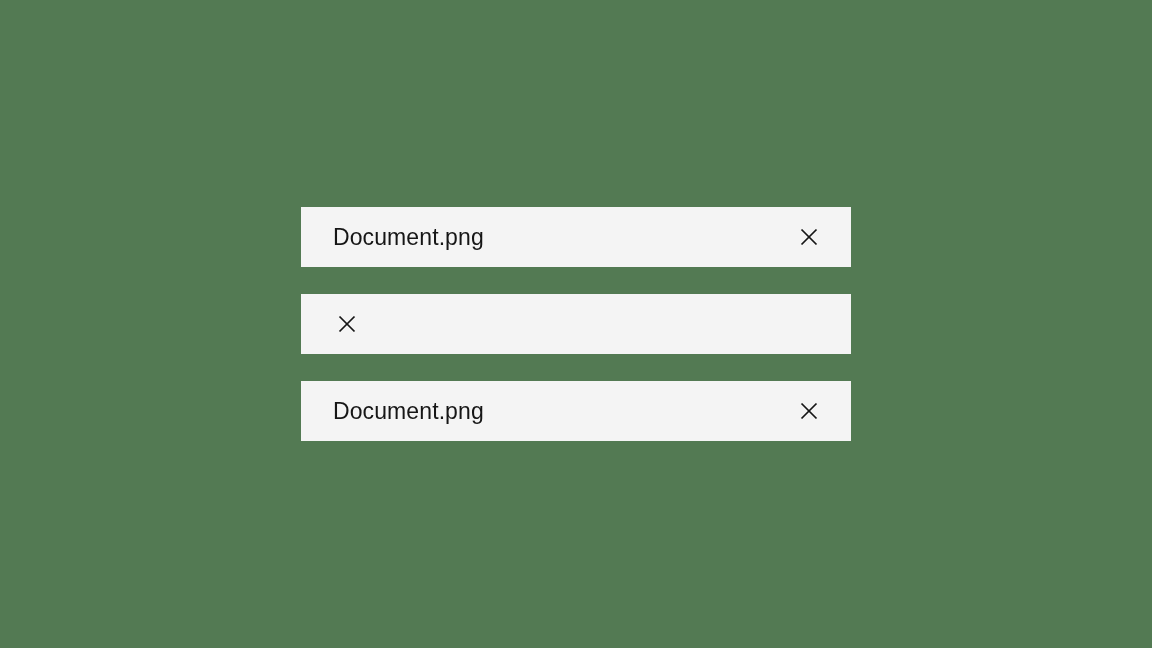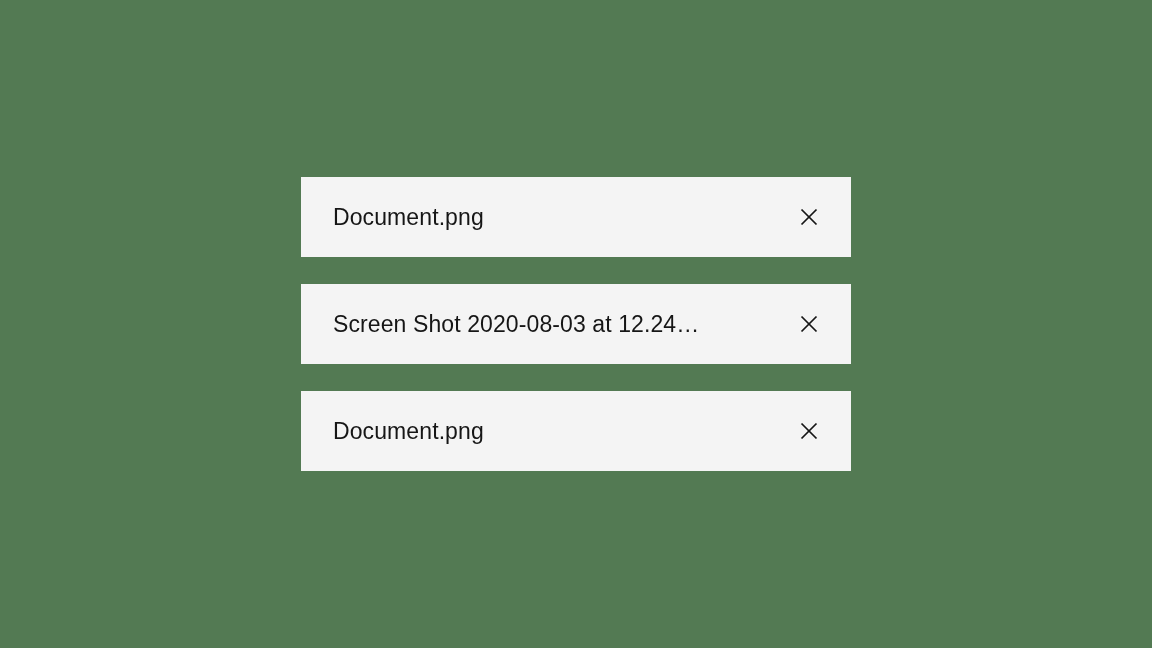--- a/index.html
+++ b/index.html
@@ -21,21 +21,21 @@
       flex-direction: column;
       gap: 27px;
       width: 550px;
     }
     .file-card {
       background: #f4f4f4;
       display: flex;
       align-items: center;
       justify-content: space-between;
       padding: 0 28px 0 32px;
-      height: 80px;
+      height: 60px;
     }
     .file-name {
       font-size: 23px;
       color: #161616;
       letter-spacing: 0.1px;
       white-space: nowrap;
       overflow: hidden;
       text-overflow: ellipsis;
       max-width: 440px;
     }
@@ -63,21 +63,20 @@
     <span class="file-name">Document.png</span>
     <button class="close-btn">
       <svg viewBox="0 0 16 16" fill="none" stroke="#161616" stroke-width="1.4">
         <line x1="2" y1="2" x2="14" y2="14"></line>
         <line x1="14" y1="2" x2="2" y2="14"></line>
       </svg>
     </button>
   </div>
 
   <div class="file-card">
-    <span class="file-name">Screen Shot 2020-08-03 at 12.24…</span>
     <button class="close-btn">
       <svg viewBox="0 0 16 16" fill="none" stroke="#161616" stroke-width="1.4">
         <line x1="2" y1="2" x2="14" y2="14"></line>
         <line x1="14" y1="2" x2="2" y2="14"></line>
       </svg>
     </button>
   </div>
 
   <div class="file-card">
     <span class="file-name">Document.png</span>

